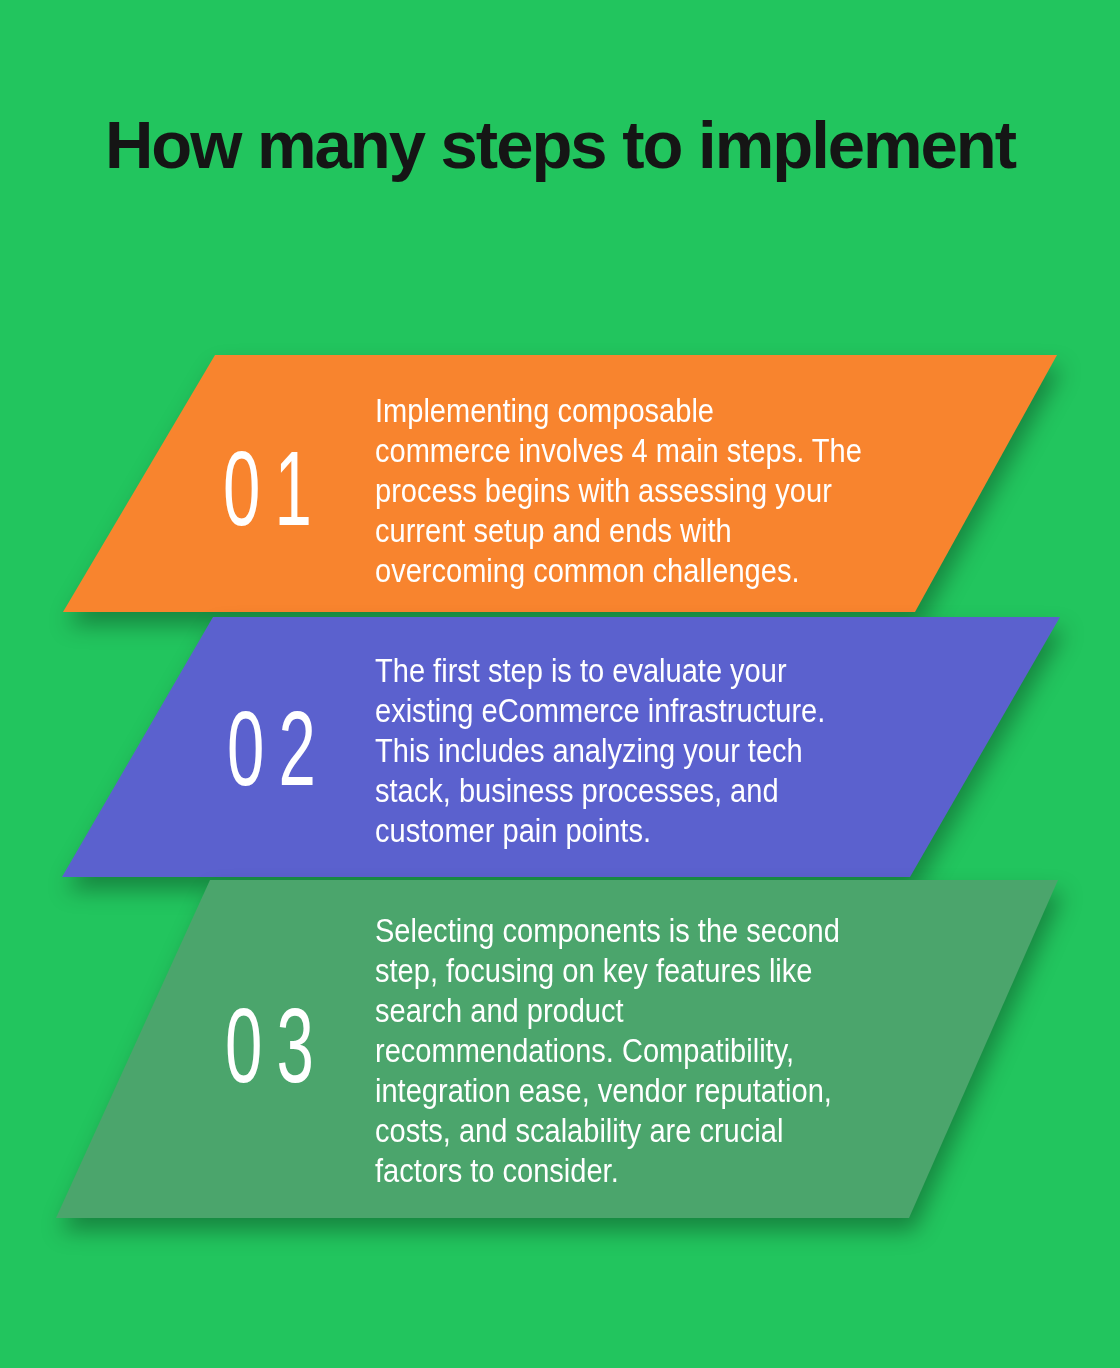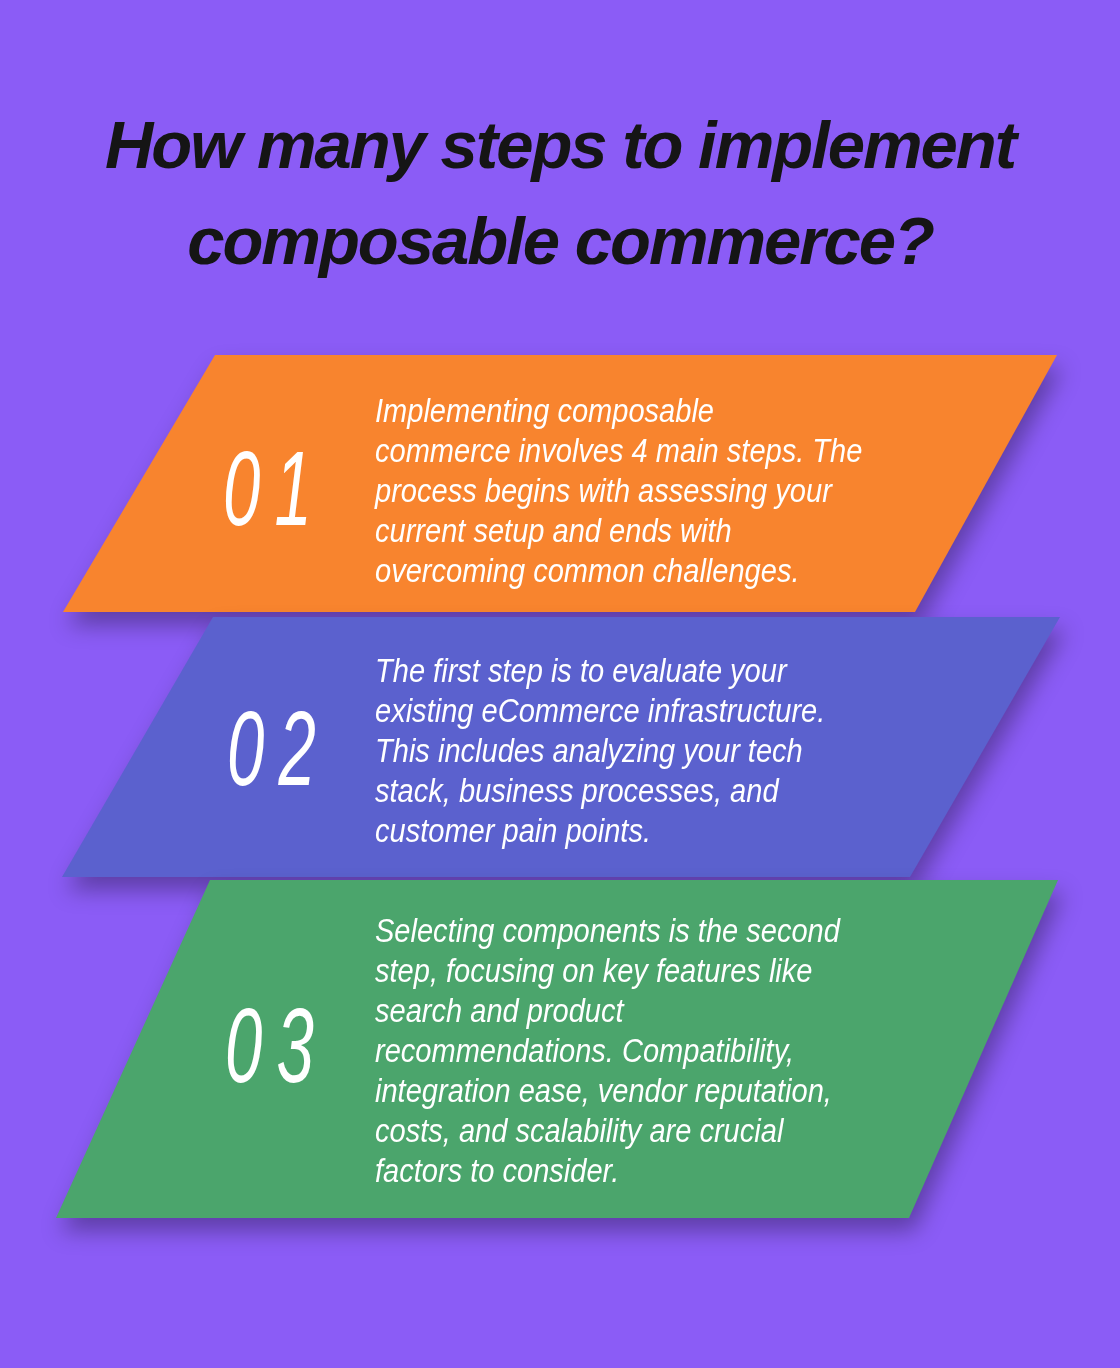--- a/index.html
+++ b/index.html
@@ -64,25 +64,24 @@
     transform-origin: left top;
     white-space: nowrap;
   }
   .text-1 { top: 391px; }
   .text-2 { top: 651px; }
   .text-3 { top: 911px; }
 </style>
 </head>
 <body>
 
-<div class="stage" style="background-color: #8b5cf6; font-style: italic;">
+<div class="stage" style="background-color: #22c55e;">
 
   <h1 class="title" style="color: rgb(21, 21, 21);">
     <div class="title-line">How many steps to implement</div>
-    <div class="title-line">composable commerce?</div>
   </h1>
 
   <div class="banner-wrap">
     <div class="banner banner-1" style="background-color: rgb(248, 132, 46);">
       <div class="step-number num-1" style="color: rgb(255, 255, 255);">01</div>
       <div class="step-text text-1" style="color: rgb(255, 255, 255);">
         <div class="line">Implementing composable</div>
         <div class="line">commerce involves 4 main steps. The</div>
         <div class="line">process begins with assessing your</div>
         <div class="line">current setup and ends with</div>

